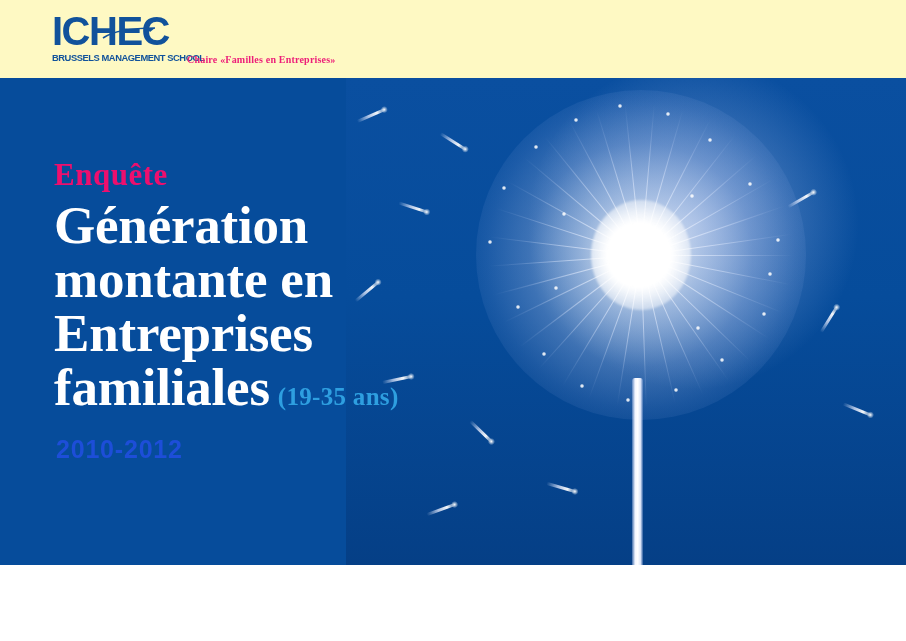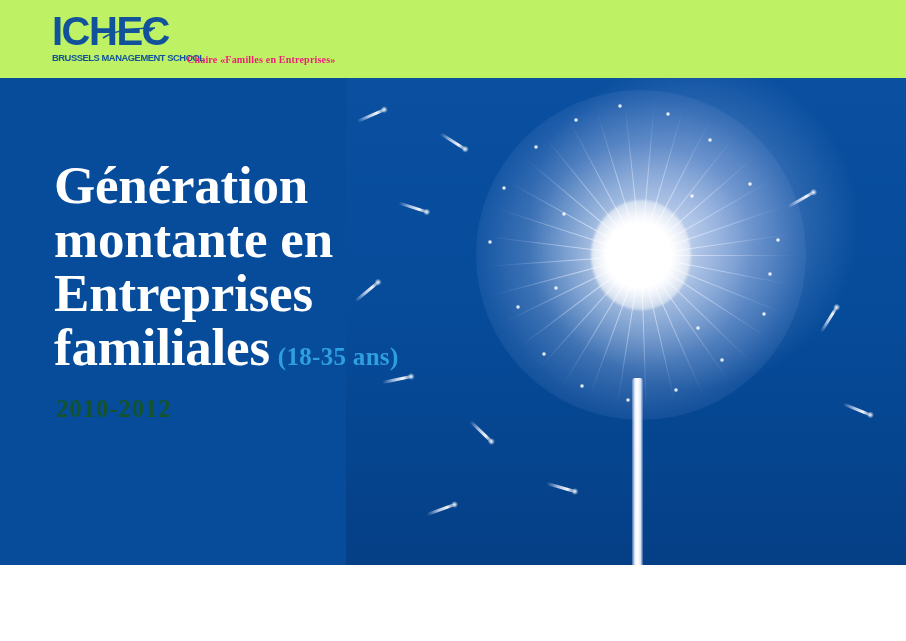--- a/index.html
+++ b/index.html
@@ -19,21 +19,21 @@
     background: #ffffff;
     overflow: hidden;
   }
 
   
   #header {
     position: absolute;
     left: 0; top: 0;
     width: 906px;
     height: 78px;
-    background: #bef264;
+    background: #fef9c3;
     z-index: 6;
   }
   #logo-block {
     position: absolute;
     left: 52px;
     top: 11px;
     width: 126px;
   }
   #logo-wordmark {
     position: relative;
@@ -238,26 +238,26 @@
   #agerange {
     font-family: "Liberation Serif", serif;
     font-weight: bold;
     font-size: 25px;
     letter-spacing: 0.3px;
     color: #2E9FE0;
     margin-left: 8px;
     white-space: nowrap;
   }
   #years {
-    font-family: Liberation Serif, serif;
+    font-family: Liberation Sans, sans-serif;
     font-weight: bold;
     font-size: 25px;
     line-height: 30px;
     letter-spacing: 0.8px;
-    color: #14532d;
+    color: #1d4ed8;
     margin: 10px 0 0 2px;
   }
 
   
   #footer {
     position: absolute;
     left: 0;
     top: 565px;
     width: 906px;
     height: 76px;
@@ -362,21 +362,22 @@
       <svg id="logo-swoosh" viewBox="0 0 54 13" xmlns="http://www.w3.org/2000/svg">
         <path d="M1 11 C 14 2, 36 1, 53 1" stroke="#11529B" stroke-width="1.6" fill="none"></path>
         <path d="M44 1 L53 1 L48 5 Z" fill="#11529B"></path>
       </svg>
       <div id="logo-tagline">BRUSSELS MANAGEMENT SCHOOL</div>
     </div>
     <div id="chaire-label">Chaire «Familles en Entreprises»</div>
   </div>
 
   <div id="titleblock">
-    <h1 id="maintitle"><span>Génération montante en Entreprises familiales</span><span id="agerange">(18-35 ans)</span></h1>
+    <div id="kicker">Enquête</div>
+    <h1 id="maintitle"><span>Génération montante en Entreprises familiales</span><span id="agerange">(19-35 ans)</span></h1>
     <div id="years">2010-2012</div>
   </div>
 
   <div id="footer">
     
 
     
 
     
     

